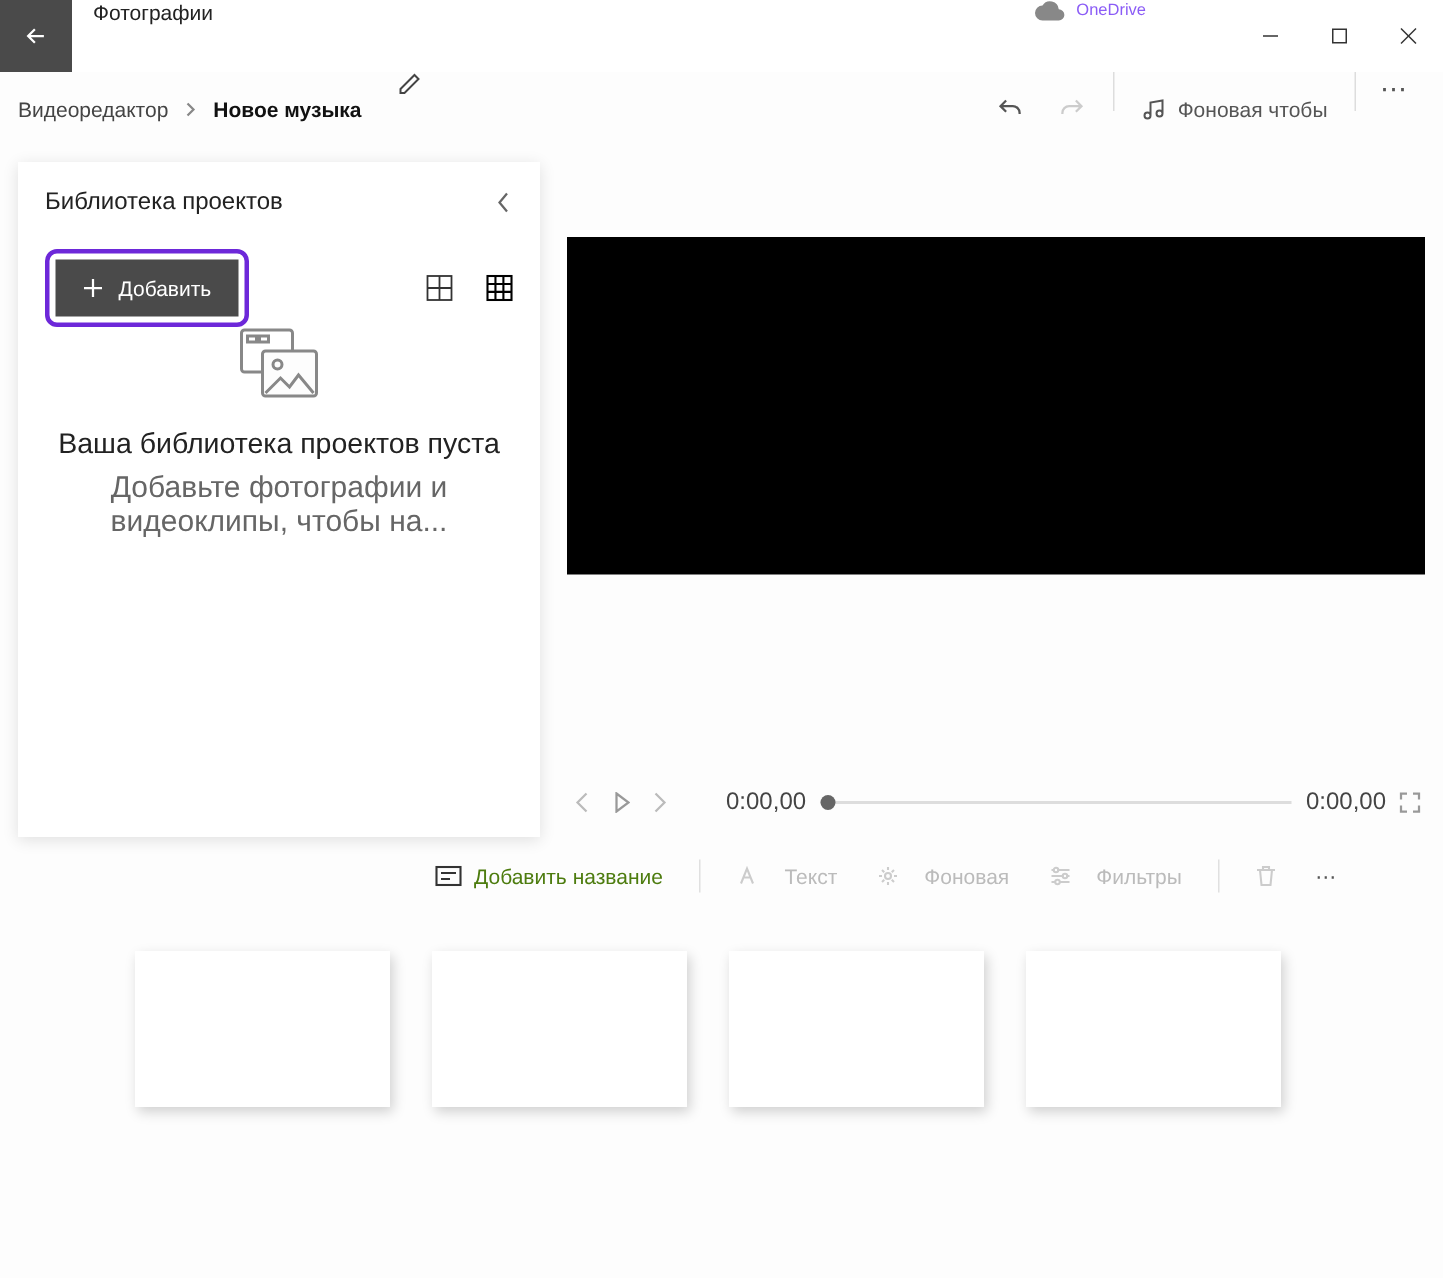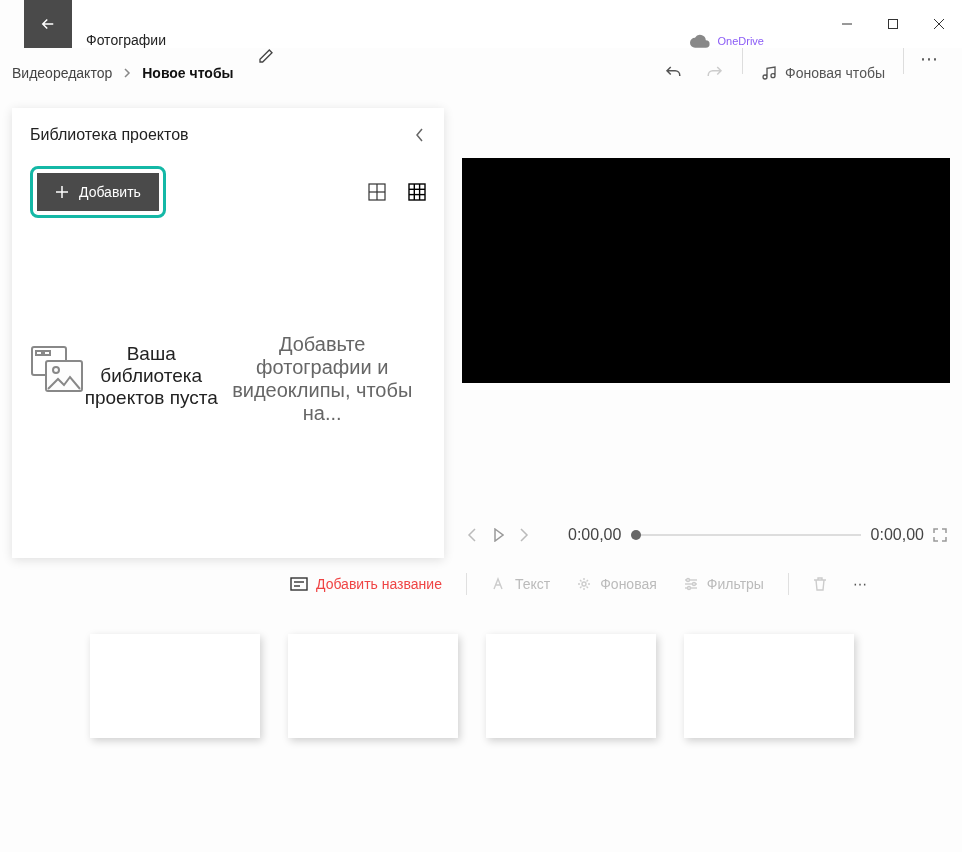--- a/index.html
+++ b/index.html
@@ -1,19 +1,19 @@
 <!DOCTYPE html>
 <html><head>
 <meta charset="utf-8">
 <style>
 * { margin:0; padding:0; box-sizing:border-box; font-family:"Segoe UI",Arial,sans-serif; }
 body { background:#fdfdfd; width:962px; height:852px; overflow:hidden; }
 
 
-.titlebar { height:48px; display:flex; align-items:flex-end; background:#fff;margin-left:24px; }
+.titlebar { height:48px; display:flex; align-items:flex-start; background:#fff; }
 .back-btn { width:48px; height:48px; background:#4a4a4a; display:flex; align-items:center; justify-content:center; color:#fff; }
 .app-title { margin-left:14px; font-size:14px; color:#222; }
 .tb-spacer { flex:1; }
 .onedrive { display:flex; align-items:center; gap:8px; font-size:11px; color:#8b5cf6; margin-right:60px; }
 .win-btn { width:46px; height:48px; display:flex; align-items:center; justify-content:center; color:#333; }
 
 
 .toolbar { height:50px; display:flex; padding:0 12px; color:#333; font-size:14px; border-bottom:1px solid transparent; }
 .breadcrumb { display:flex; align-items:center; gap:10px; }
 .bc-item { color:#444; }
@@ -23,49 +23,49 @@
 .tb-gap { flex:1; }
 .tb-btn { display:flex; align-items:center; gap:8px; padding:0 12px; color:#555; font-size:14px; height:50px; }
 .tb-btn.dim { color:#bbb; }
 .sep { width:1px; height:26px; background:#ddd; margin:0 6px; }
 .dots { font-size:18px; letter-spacing:2px; color:#555; padding:0 10px; }
 
 
 .main { display:flex; height:460px; padding:10px 12px 0 12px; gap:18px; }
 
 
-.lib { width:432px; background:#fff; box-shadow:0 2px 10px rgba(0,0,0,0.12); padding:18px; display:flex; flex-direction:column; }
+.lib { width:348px; background:#fff; box-shadow:0 2px 10px rgba(0,0,0,0.12); padding:18px; display:flex; flex-direction:column; }
 .lib-head { display:flex; align-items:center; justify-content:space-between; margin-bottom:22px; }
 .lib-title { font-size:16px; color:#222; }
 .lib-back { color:#666; }
 .lib-row { display:flex; align-items:center; gap:12px; }
-.highlight { border:3px solid #14b8a6; border-radius:8px; padding:4px; display:inline-block; }
+.highlight { border:3px solid #6d28d9; border-radius:8px; padding:4px; display:inline-block; }
 .add-btn { background:#4a4a4a; color:#fff; border:none; height:38px; padding:0 18px; display:flex; align-items:center; gap:10px; font-size:14px; }
 .lib-row-spacer { flex:1; }
 .view-ic { color:#333; margin-left:10px; display:flex; }
-.lib-empty { flex:1; display:flex; flex-direction:row; align-items:center; justify-content:flex-start; text-align:center; }
+.lib-empty { flex:1; display:flex; flex-direction:column; align-items:center; justify-content:flex-start; text-align:center; }
 .lib-empty-ic { color:#888; margin-bottom:20px; }
 .lib-empty-h { font-size:19px; color:#222; margin-bottom:6px; }
 .lib-empty-p { font-size:20px; color:#666; }
 
 
 .preview { flex:1; display:flex; flex-direction:column; padding-top:50px; }
 .video-area { background:#000; width:100%; height:225px; }
 .pv-spacer { flex:1; }
 .controls { display:flex; align-items:center; gap:6px; padding:8px 0 14px 0; color:#999; font-size:14px; }
 .ctrl-ic { display:flex; align-items:center; justify-content:center; width:20px; color:#aaa; }
 .time { font-size:16px; color:#444; }
 .slider { flex:1; height:2px; background:#ddd; position:relative; margin:0 4px; }
 .slider::before { content:""; position:absolute; left:0; top:-4px; width:10px; height:10px; border-radius:50%; background:#666; }
 .full-ic { color:#888; }
 
 
 .story-bar { height:52px; display:flex; align-items:center; justify-content:flex-start; padding-left:280px; gap:6px; color:#aaa; font-size:14px; }
-.sb-btn { display:flex; align-items:center; gap:8px; padding:0 10px; color:#ef4444; }
-.sb-btn.dim { color:#bbb; }
+.sb-btn { display:flex; align-items:center; gap:8px; padding:0 10px; color:#4d7c0f; }
+.sb-btn.dim { color:#bbb;gap:16px; }
 .sb-sep { width:1px; height:22px; background:#e0e0e0; margin:0 8px; }
 
 
 .timeline { display:flex; gap:28px; padding:24px 90px 40px 90px; }
 .card { width:170px; height:104px; background:#fff; box-shadow:2px 3px 8px rgba(0,0,0,0.18); }
 
 svg { display:block; }
 </style>
 </head>
 <body>
@@ -103,21 +103,21 @@
 </div>
 
 <div class="toolbar">
   <div class="breadcrumb">
     <span class="bc-item">Видеоредактор</span>
     <span class="chev">
       <svg width="10" height="10" viewBox="0 0 10 10" fill="none" stroke="currentColor" stroke-width="1.5">
           <path d="M3 1l4 4-4 4"></path>
         </svg>
     </span>
-    <span class="bc-item cur">Новое чтобы</span>
+    <span class="bc-item cur">Новое музыка</span>
   </div>
   <div class="edit-ic">
     <svg width="16" height="16" viewBox="0 0 24 24" fill="none" stroke="currentColor" stroke-width="2">
         <path d="M17 3l4 4L7 21H3v-4L17 3z"></path>
       </svg>
   </div>
   <div class="tb-gap"></div>
   <div class="tb-btn">
     <svg width="18" height="18" viewBox="0 0 24 24" fill="none" stroke="#555" stroke-width="2">
         <path d="M9 14L4 9l5-5M4 9h11a6 6 0 016 6v1"></path>

